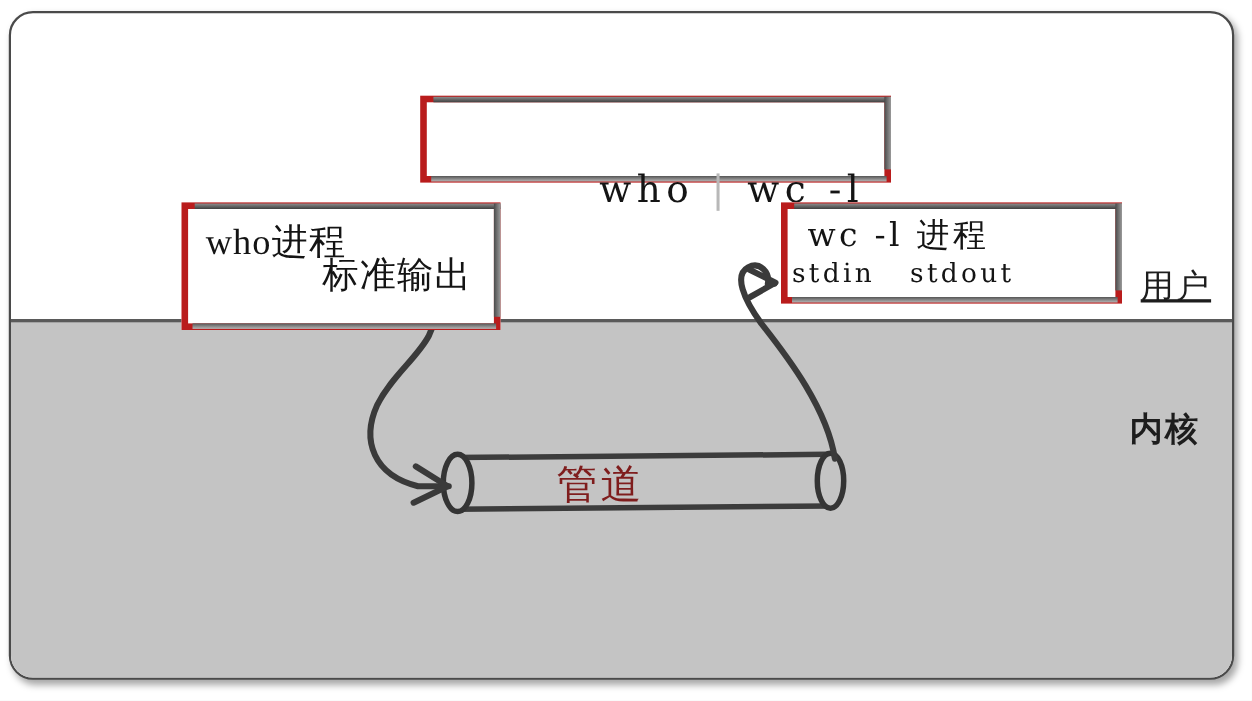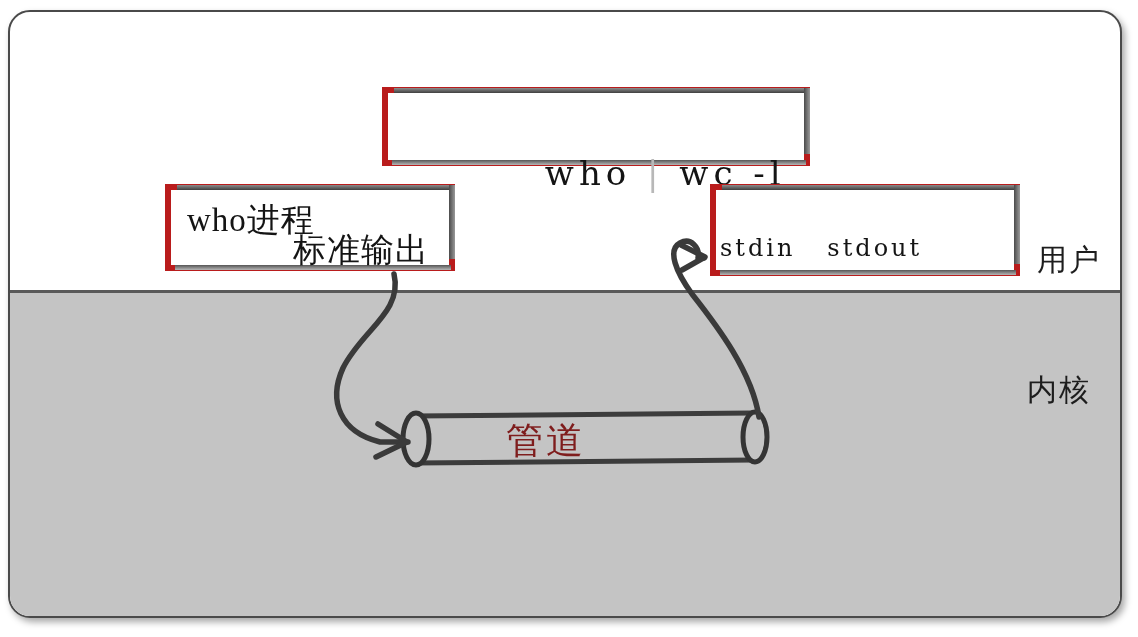--- a/index.html
+++ b/index.html
@@ -49,22 +49,22 @@
 
   
   .region-label {
     position: absolute;
     font-family: "DejaVu Sans", sans-serif;
     font-size: 30px;
     color: #1d1d1d;
     letter-spacing: 2px;
     white-space: nowrap;
   }
-  .label-user   { left: 1027px; top: 228px; }
-  .label-kernel { left: 1017px; top: 358px; }
+  .label-user   { left: 1027px; top: 228px; text-decoration: underline; }
+  .label-kernel { left: 1017px; top: 358px; font-weight: bold; }
 
   
   .box {
     position: absolute;
     background: #ffffff;
     border: 6px solid #b91c1c;
     box-sizing: border-box;
     box-shadow: 4px -4px 0 -1px rgba(0,0,0,0.0);
   }
   .box::before {  
@@ -117,21 +117,21 @@
     font-size: 34px;
     letter-spacing: 5px;
   }
   .cmd-pipe { color: #b8b8b8; }
 
   
   .box-who {
     left: 155px;
     top: 172px;
     width: 290px;
-    height: 87px;
+    height: 116px;
   }
   .who-line1 {
     left: 16px;
     top: 8px;
     font-size: 33px;
     letter-spacing: 1px;
   }
   .who-line2 {
     left: 128px;
     top: 44px;
@@ -232,18 +232,19 @@
     </div>
 
     <div class="box box-who">
       <div class="btm-shadow"></div>
       <div class="box-text who-line1">who进程</div>
     </div>
     <div class="box-text who-line2" style="position:absolute; left:283px; top:216px;">标准输出</div>
 
     <div class="box box-wc">
       <div class="btm-shadow"></div>
+      <div class="box-text wc-line1">wc -l 进程</div>
       <div class="box-text wc-line2">stdin   stdout</div>
     </div>
 
 
   </div>
 </div>
 
 </body></html>

